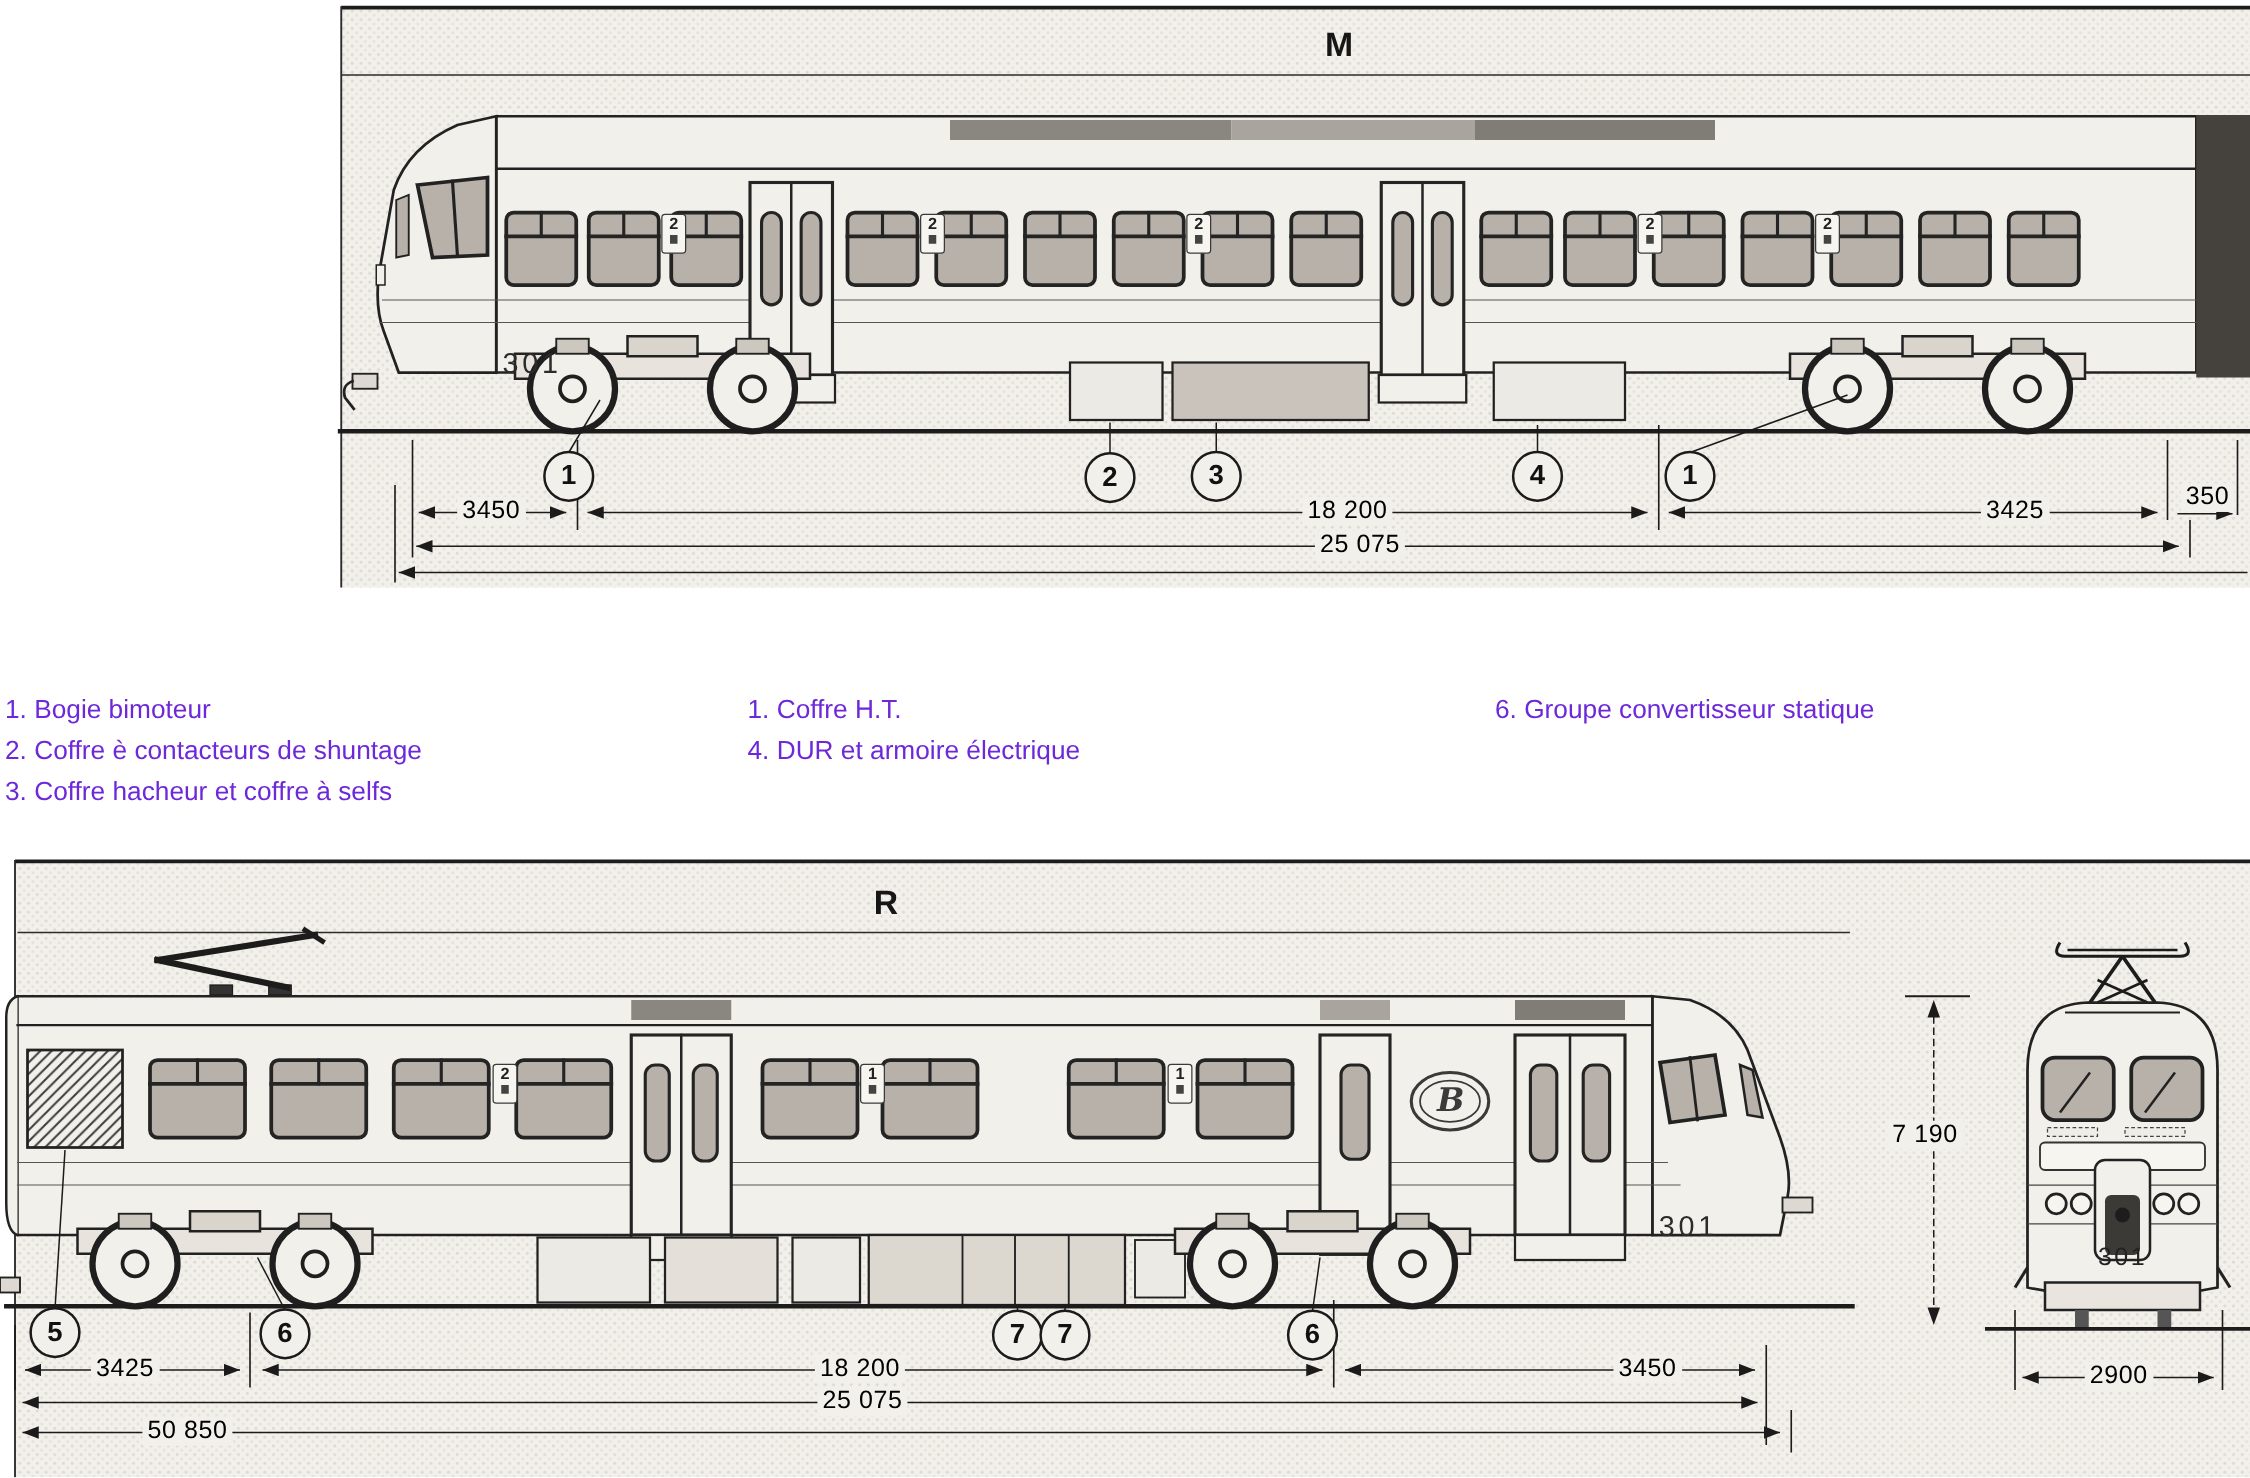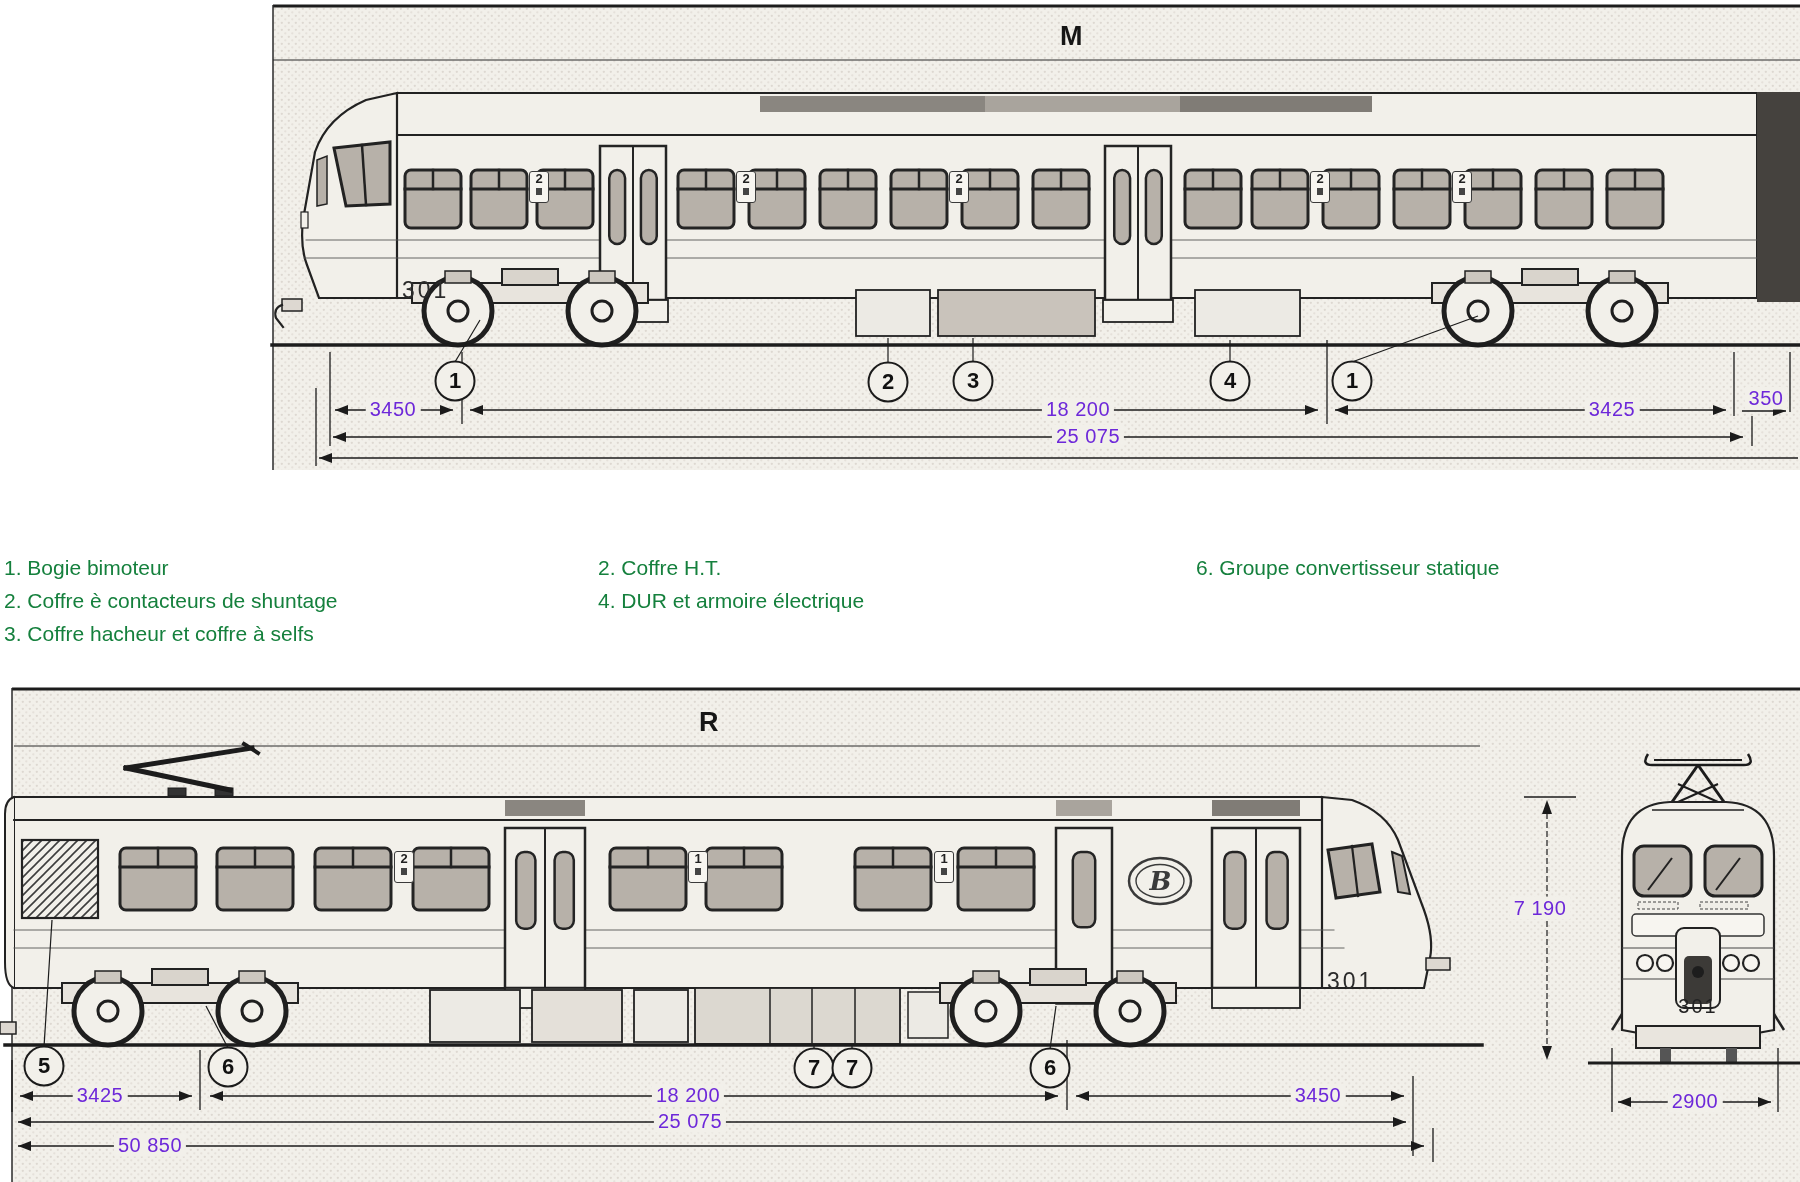--- a/index.html
+++ b/index.html
@@ -9,30 +9,30 @@
   .title{position:absolute;font:bold 27px "Liberation Sans",sans-serif;color:#161616;}
   #title-m{left:1060px;top:21px;}
   #title-r{left:699px;top:707px;}
   .num{position:absolute;font:23px "Liberation Sans",sans-serif;letter-spacing:3px;color:#2b2b2b;margin-top:44px;}
   #num-m{left:402px;top:233px;}
   #num-r{left:1327px;top:924px;}
   #num-front{left:1668px;top:951px;width:60px;text-align:center;font-size:20px;letter-spacing:2px;color:#222;}
   #logo-b{position:absolute;left:1147px;top:864px;width:27px;height:34px;text-align:center;
           font:bold italic 26px/34px "DejaVu Serif",serif;color:#3a3a3a;}
   .dimlabel{position:absolute;transform:translate(-50%,-54%);white-space:nowrap;
-            font:20px/1.05 "Liberation Sans",sans-serif;color:#6d28d9;background:#f2f0ea;
+            font:20px/1.05 "Liberation Sans",sans-serif;color:#000000;background:#f2f0ea;
             padding:1px 4px;letter-spacing:.5px;}
   .callout{position:absolute;width:37px;height:37px;border:2.5px solid #1b1b1b;border-radius:50%;
            background:#f2f0ea;transform:translate(-50%,-50%);text-align:center;
            font:bold 22px/35px "Liberation Sans",sans-serif;color:#111;}
   .cmarker{position:absolute;width:18px;height:30px;border:1.5px solid #3a3a3a;border-radius:3px;
            background:#f7f5f0;text-align:center;font:bold 13px/14px "Liberation Sans",sans-serif;color:#222;}
   .cmarker i{display:block;width:6px;height:7px;margin:2px auto 0;background:#444;font-style:normal;}
   #legend{position:absolute;left:0;top:551px;width:1800px;height:120px;
-          font:21px/33px "Liberation Sans",sans-serif;color:#15803d;}
+          font:21px/33px "Liberation Sans",sans-serif;color:#6d28d9;}
   .lcol{position:absolute;top:0;white-space:nowrap;}
 </style>
 </head>
 <body>
 
 <div id="stage">
 
 <svg id="art" width="1800" height="1182" viewBox="0 0 1800 1182">
   <defs>
     <pattern id="dots" width="7" height="7" patternUnits="userSpaceOnUse">
@@ -383,21 +383,21 @@
 <div class="num" id="num-r">301</div>
 <div class="num" id="num-front">301</div>
 <div id="logo-b">B</div>
 <div id="legend">
       <div class="lcol" style="left: 4px;">
         <div>1. Bogie bimoteur</div>
         <div>2. Coffre è contacteurs de shuntage</div>
         <div>3. Coffre hacheur et coffre à selfs</div>
       </div>
       <div class="lcol" style="left: 598px;">
-        <div>2. Coffre H.T.</div>
+        <div>1. Coffre H.T.</div>
         <div>4. DUR et armoire électrique</div>
       </div>
       <div class="lcol" style="left: 1196px;">
         <div>6. Groupe convertisseur statique</div>
       </div>
     </div>
 <div id="overlay">
       <div class="dimlabel" style="left: 393px; top: 410px;">3450</div>
       <div class="dimlabel" style="left: 1078px; top: 410px;">18 200</div>
       <div class="dimlabel" style="left: 1612px; top: 410px;">3425</div>

